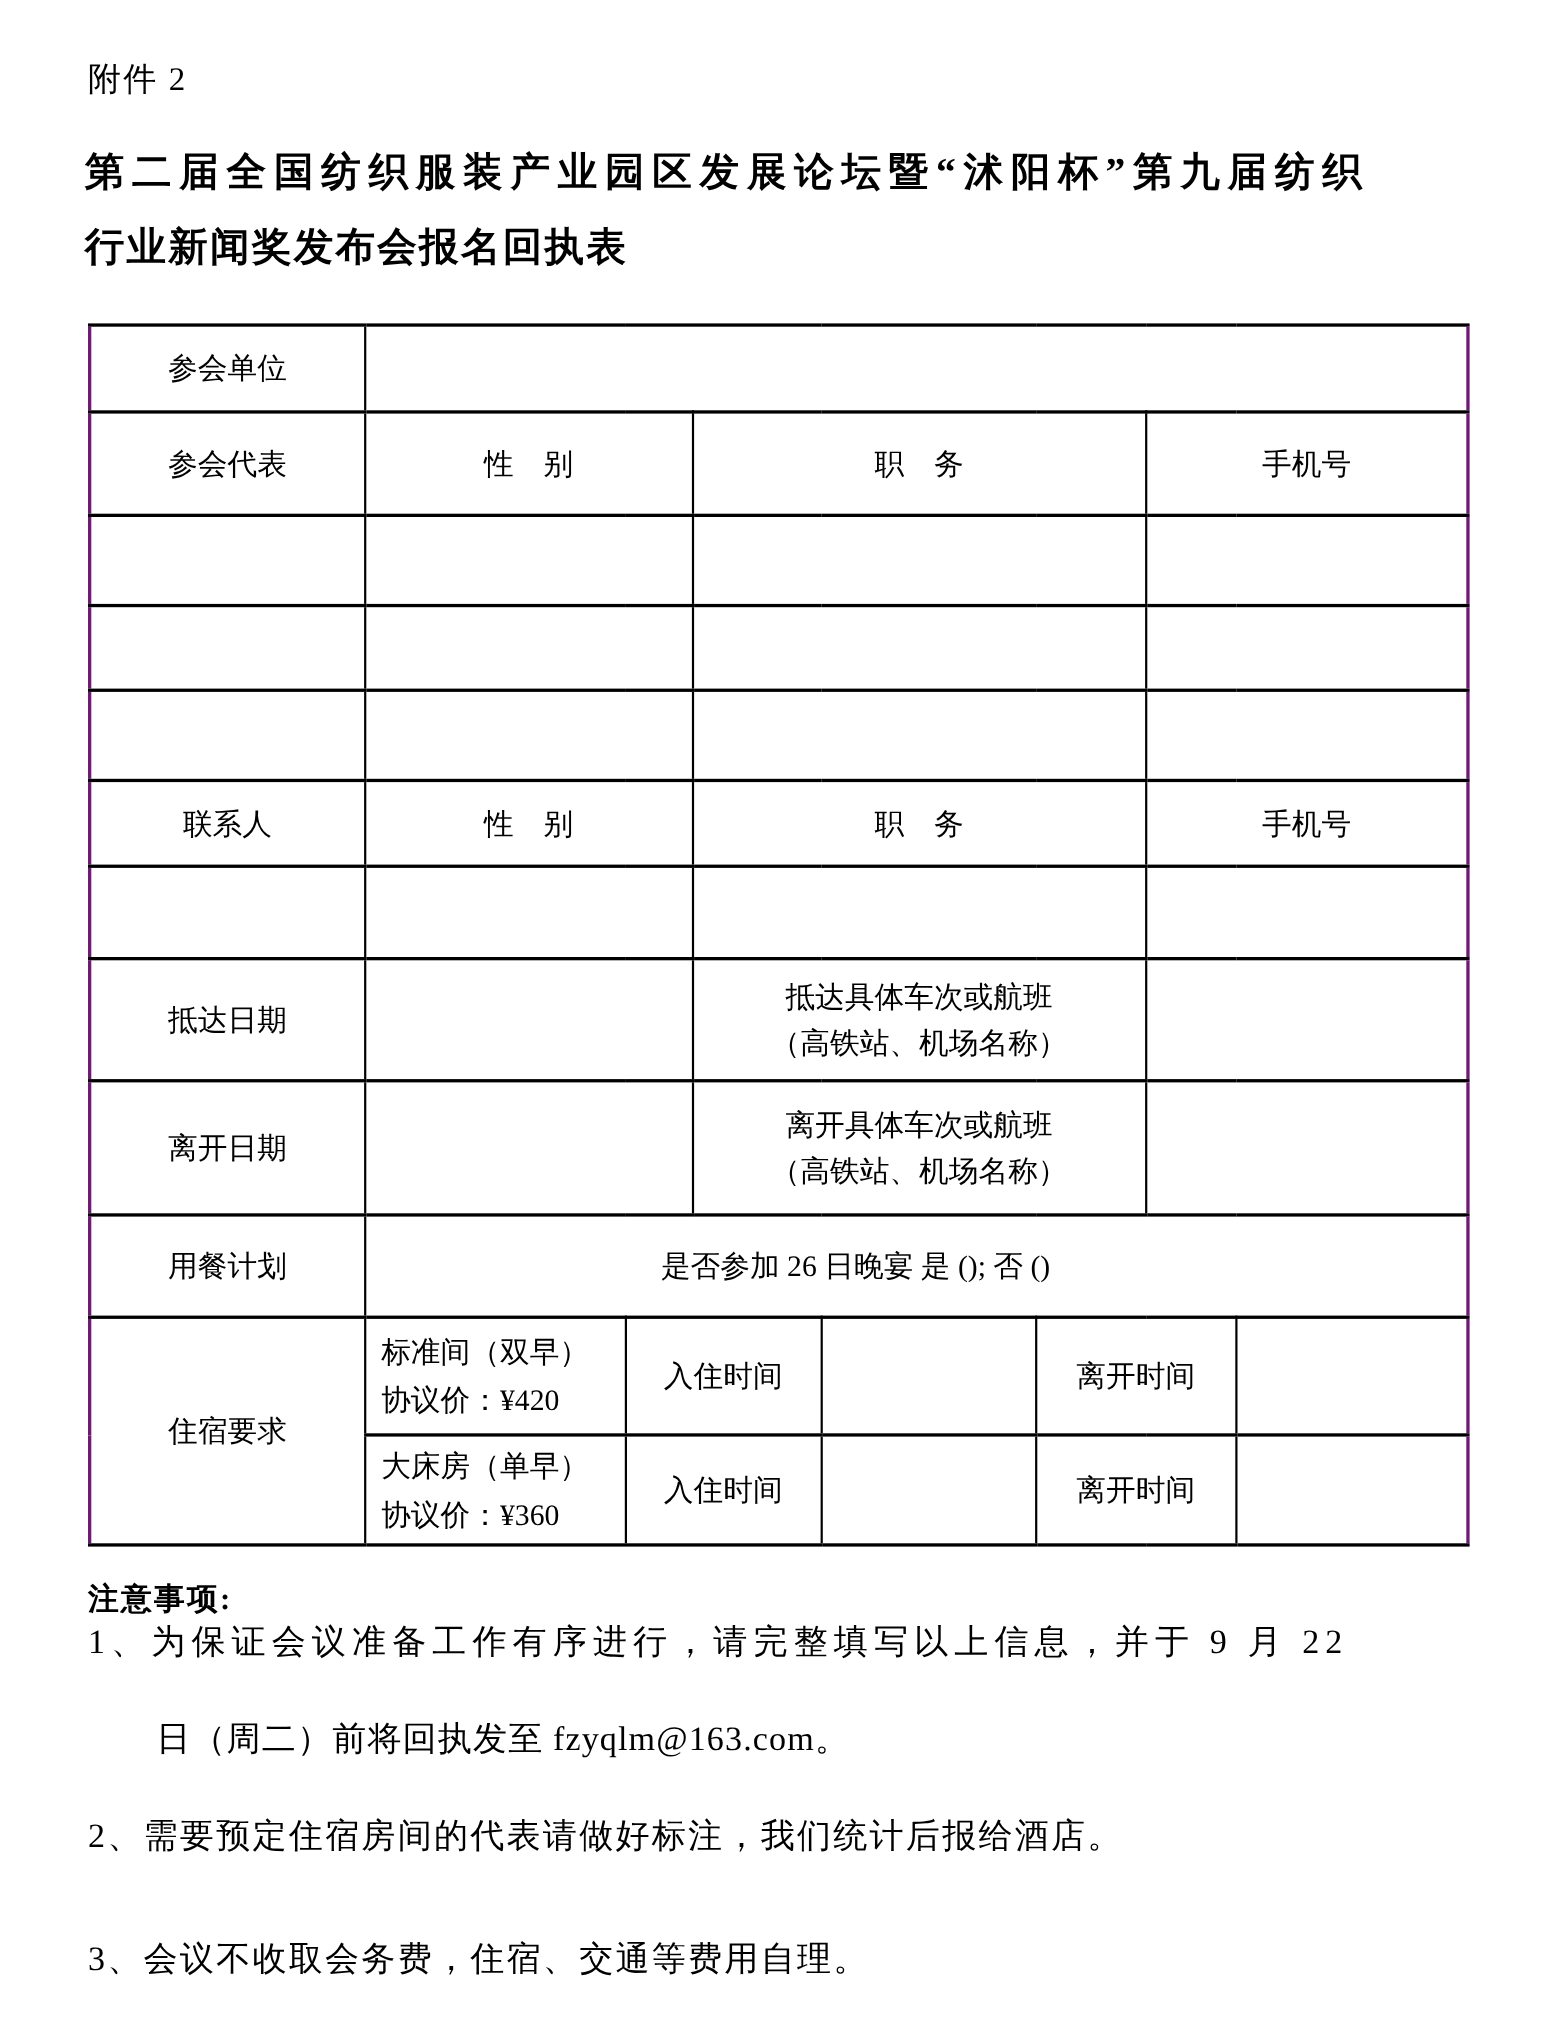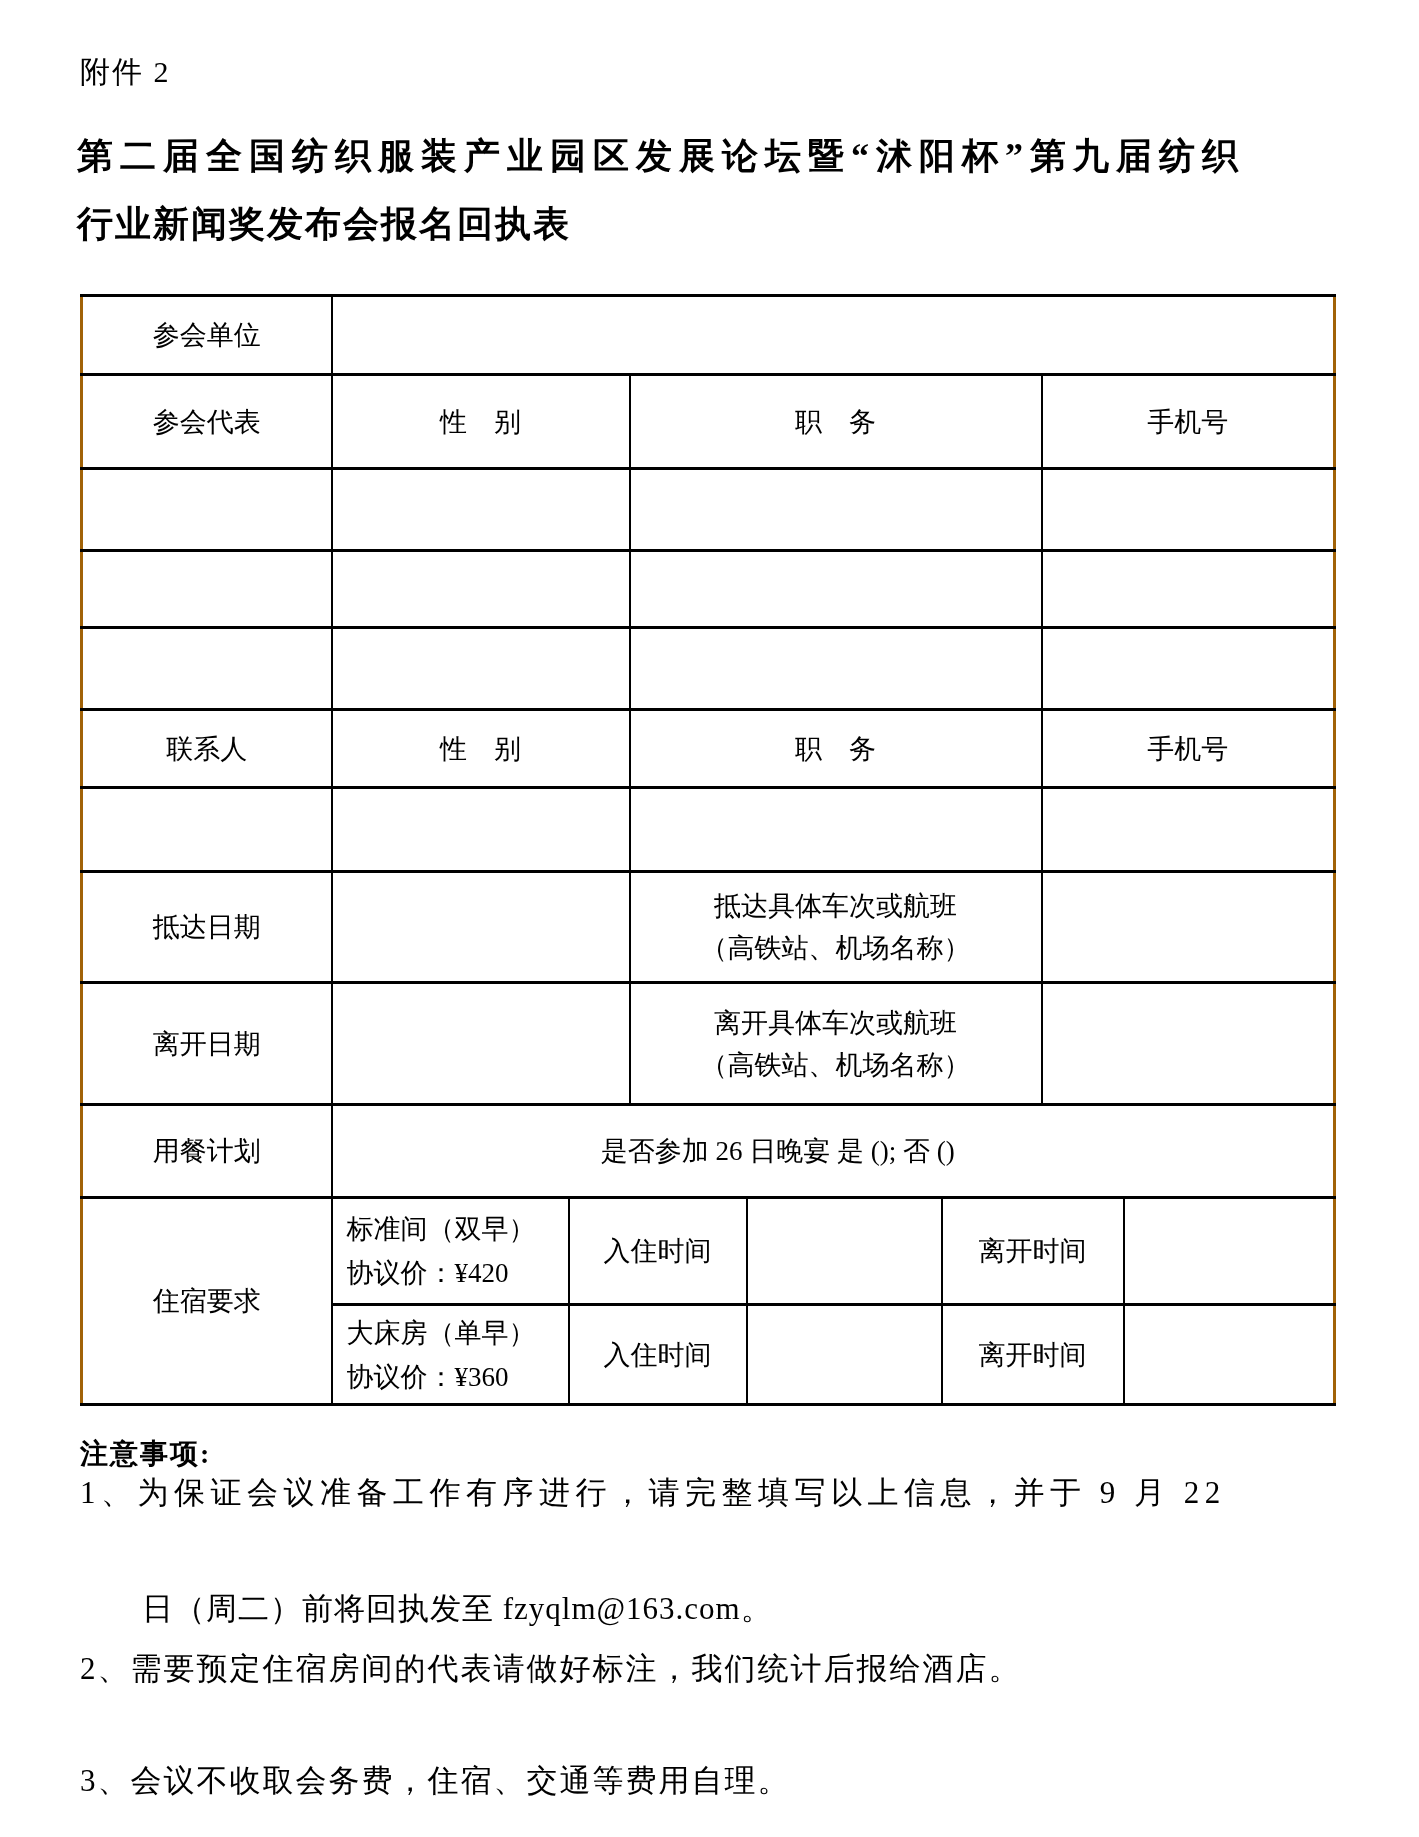--- a/index.html
+++ b/index.html
@@ -38,21 +38,21 @@
   }
   table.reg td {
     border: 2px solid #000;
     border-top-width: 3px;
     border-bottom-width: 3px;
     text-align: center;
     vertical-align: middle;
     padding: 0;
     overflow: hidden;
   }
-  table.reg { border: 3px solid #a16207; }
+  table.reg { border: 3px solid #701a75; }
   .two-line { line-height: 42px; }
   .room-cell {
     text-align: left !important;
     padding-left: 14px !important;
     line-height: 44px;
   }
   .meal-cell { padding-right: 110px !important; }
 
   .notes-heading {
     position: absolute;
@@ -61,21 +61,21 @@
     font-size: 28px;
     letter-spacing: 2px;
     margin-top: 35px;
   }
   .note-line {
     position: absolute;
     font-size: 31px;
     white-space: nowrap;
   }
   .note1a { left: 80px;  top: 1472px; letter-spacing: 5.5px; }
-  .note1b { left: 142px; top: 1560px; letter-spacing: 1px; margin-top: 28px; }
+  .note1b { left: 142px; top: 1560px; letter-spacing: 1px; }
   .note2  { left: 80px;  top: 1648px; letter-spacing: 2px; }
   .note3  { left: 80px;  top: 1736px; letter-spacing: 2px; margin-top: 24px; }
 </style>
 </head>
 <body>
 
 <div id="page">
 
   <div class="attachment">附件 2</div>
   <div class="title-line title1">第二届全国纺织服装产业园区发展论坛暨“沭阳杯”第九届纺织</div>

